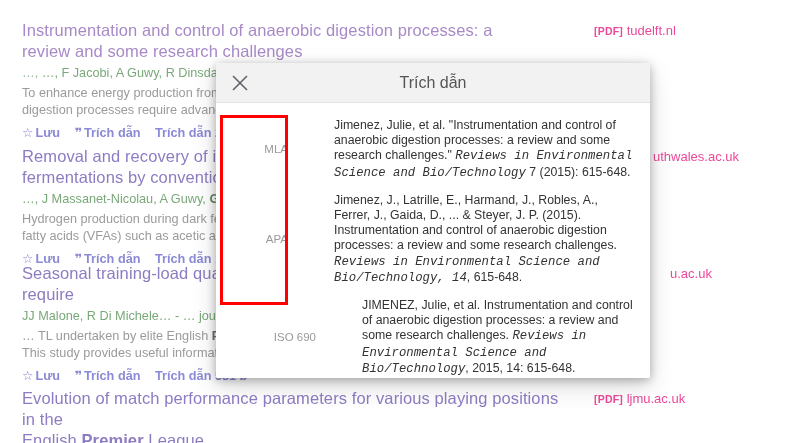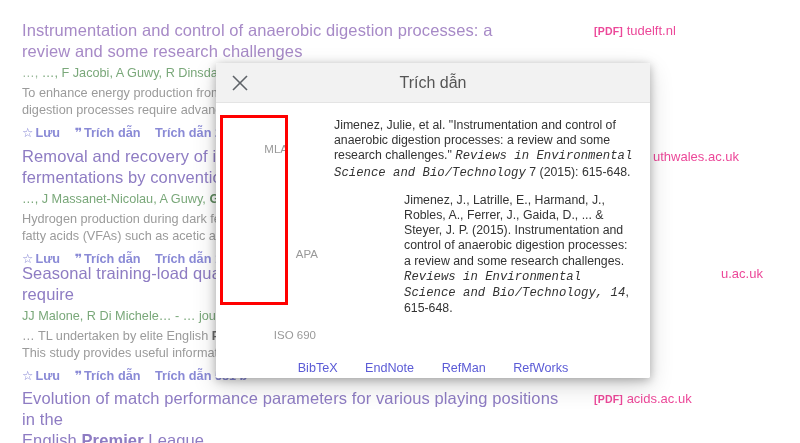--- a/index.html
+++ b/index.html
@@ -74,22 +74,22 @@
     font-size:11.5px;color:#999;line-height:15px;
   }
   .cite-text{
     font-size:12.3px;line-height:15.2px;color:#333;padding-right:14px;
     max-width:300px;
   }
   .cite-text i{font-style:italic;font-family:Liberation Mono, monospace;}
 
   #row-mla  .cite-label{padding-top:15px;}
   #row-mla  .cite-text {padding-top:15px;}
-  #row-apa  .cite-label{padding-top:12px;margin-left:30px;}
-  #row-apa  .cite-text {padding-top:12px;margin-left:40px;}
+  #row-apa  .cite-label{padding-top:12px;}
+  #row-apa  .cite-text {padding-top:12px;}
   #row-iso  .cite-label{padding-top:12px;margin-left:28px;}
   #row-iso  .cite-text {padding-top:12px;}
 
   .export-row{
     margin-top:18px;text-align:center;font-size:12.6px;color:#5b5bd6;
   }
   .export-row span{margin:0 12px;cursor:pointer;}
 
   
   .redbox{
@@ -156,34 +156,34 @@
     <div class="res-snippet">
       <div>… TL undertaken by elite English <span class="b">Premie</span></div>
       <div>This study provides useful information re</div>
     </div>
     <div class="res-actions">
       <span class="it"><span class="glyph">☆</span><span>Lưu</span></span>
       <span class="it"><span class="glyph">❞</span><span>Trích dẫn</span></span>
       <span class="it">Trích dẫn 581 b</span>
     </div>
   </div>
-  <div class="res-right" style="left:721px;top:265px;">
+  <div class="res-right" style="left:670px;top:265px;">
     <span>u.ac.uk</span>
   </div>
 
   <div class="result" style="top:388px;">
     <div class="res-title" style="max-width:540px">
       <span>Evolution of match performance parameters for various playing positions in the</span><br>
       <span><span>English </span><b>Premier</b><span> League</span></span>
     </div>
 
   </div>
   <div class="res-right" style="left:594px;top:390px;">
     <span class="pdf">[PDF]</span>
-    <span>acids.ac.uk</span>
+    <span>ljmu.ac.uk</span>
   </div>
 </div>
 
 <div class="overlay-shadow"></div>
 <div class="modal">
 
   <div class="modal-header">
     <div class="close-btn">
       <svg width="22" height="22" viewBox="0 0 22 22">
         <line x1="4" y1="4" x2="18" y2="18" stroke="#5f6368" stroke-width="1.6"></line>
@@ -200,20 +200,21 @@
       <div class="cite-text"><span>Jimenez, Julie, et al. "Instrumentation and control of anaerobic digestion processes: a review and some research challenges." </span><i>Reviews in Environmental Science and Bio/Technology</i><span> 7 (2015): 615-648.</span></div>
     </div>
 
     <div class="cite-row" id="row-apa">
       <div class="cite-label">APA</div>
       <div class="cite-text"><span>Jimenez, J., Latrille, E., Harmand, J., Robles, A., Ferrer, J., Gaida, D., ... &amp; Steyer, J. P. (2015). Instrumentation and control of anaerobic digestion processes: a review and some research challenges. </span><i>Reviews in Environmental Science and Bio/Technology, 14</i><span>, 615-648.</span></div>
     </div>
 
     <div class="cite-row" id="row-iso">
       <div class="cite-label">ISO 690</div>
+      <div class="cite-text"><span>JIMENEZ, Julie, et al. Instrumentation and control of anaerobic digestion processes: a review and some research challenges. </span><i>Reviews in Environmental Science and Bio/Technology</i><span>, 2015, 14: 615-648.</span></div>
     </div>
 
     <div class="export-row">
       <span>BibTeX</span>
       <span>EndNote</span>
       <span>RefMan</span>
       <span>RefWorks</span>
     </div>
   </div>
 </div>

